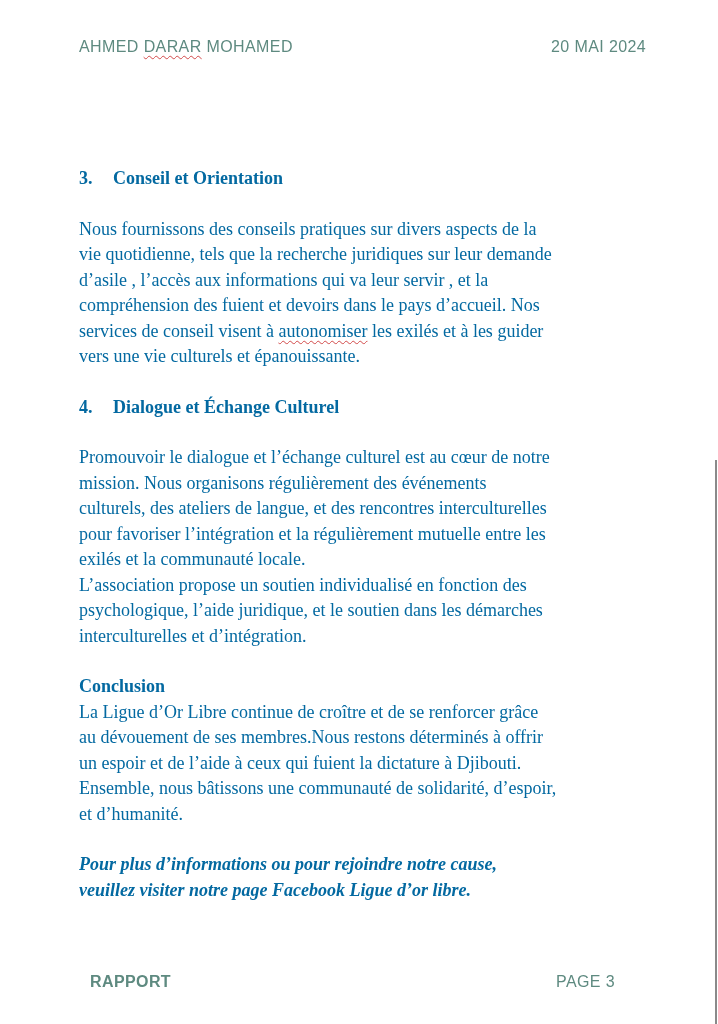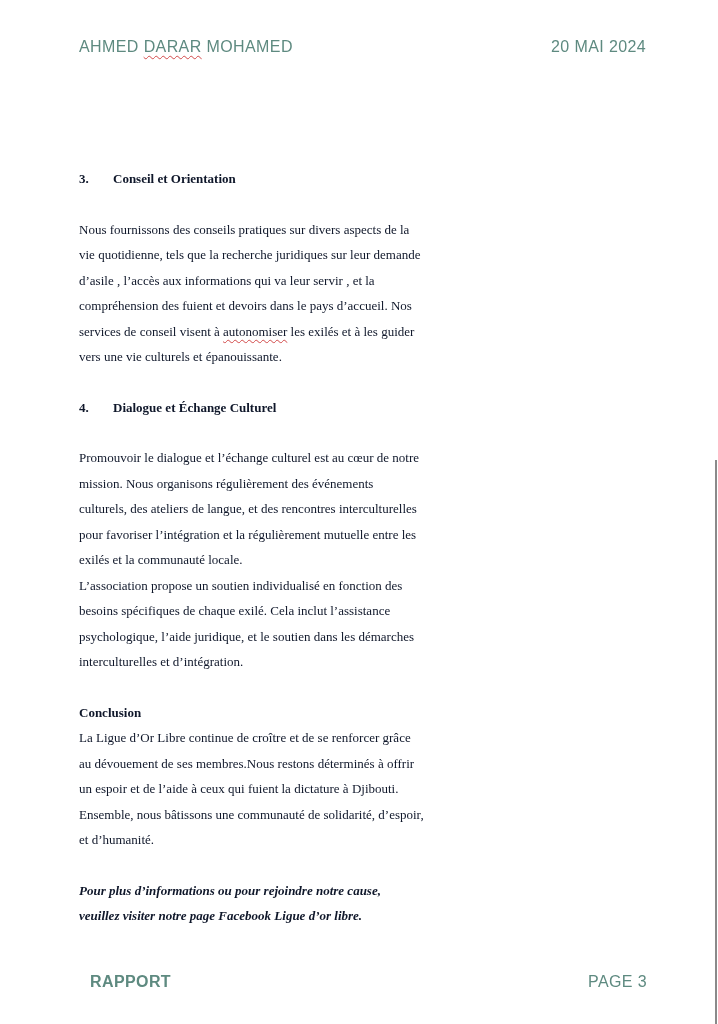--- a/index.html
+++ b/index.html
@@ -15,23 +15,23 @@
       text-decoration: underline wavy #d24a4a;
       text-decoration-thickness: 1px;
       text-underline-offset: 3px;
     }
     .content {
       position: absolute;
       left: 79px;
       top: 166px;
       width: 590px;
       font-family: "Liberation Serif", serif;
-      font-size: 13px;
+      font-size: 18px;
       line-height: 25.5px;
-      color: #0f172a;
+      color: #0369a1;
     }
     .heading { font-weight: bold; margin: 0; }
     .heading .num { display: inline-block; width: 34px; }
     p { margin: 0; }
     .gap { height: 25px; }
     .closing { font-weight: bold; font-style: italic; }
     .edge-line {
       position: absolute;
       left: 715px;
       top: 460px;
@@ -60,36 +60,35 @@
   <div class="gap"></div>
   <div class="heading"><span class="num">4.</span><span>Dialogue et Échange Culturel</span></div>
   <div class="gap"></div>
   <div>
     <p>Promouvoir le dialogue et l’échange culturel est au cœur de notre</p>
     <p>mission. Nous organisons régulièrement des événements</p>
     <p>culturels, des ateliers de langue, et des rencontres interculturelles</p>
     <p>pour favoriser l’intégration et la régulièrement mutuelle entre les</p>
     <p>exilés et la communauté locale.</p>
     <p>L’association propose un soutien individualisé en fonction des</p>
-    <p>besoins spécifiques de chaque exilé. Cela inclut l’assistance</p>
     <p>psychologique, l’aide juridique, et le soutien dans les démarches</p>
     <p>interculturelles et d’intégration.</p>
   </div>
   <div class="gap"></div>
   <div class="heading">Conclusion</div>
   <div>
     <p>La Ligue d’Or Libre continue de croître et de se renforcer grâce</p>
     <p>au dévouement de ses membres.Nous restons déterminés à offrir</p>
     <p>un espoir et de l’aide à ceux qui fuient la dictature à Djibouti.</p>
     <p>Ensemble, nous bâtissons une communauté de solidarité, d’espoir,</p>
     <p>et d’humanité.</p>
   </div>
   <div class="gap"></div>
   <div class="closing">
     <p>Pour plus d’informations ou pour rejoindre notre cause,</p>
     <p>veuillez visiter notre page Facebook Ligue d’or libre.</p>
   </div>
 </div>
 
 <div class="footer-text" style="left:90px; top:973px;font-weight:bold;">RAPPORT</div>
-<div class="footer-text" style="left:588px; top:973px;">PAGE 3</div>
+<div class="footer-text" style="left:556px; top:973px;">PAGE 3</div>
 
 <div class="edge-line"></div>
 
 </body></html>

